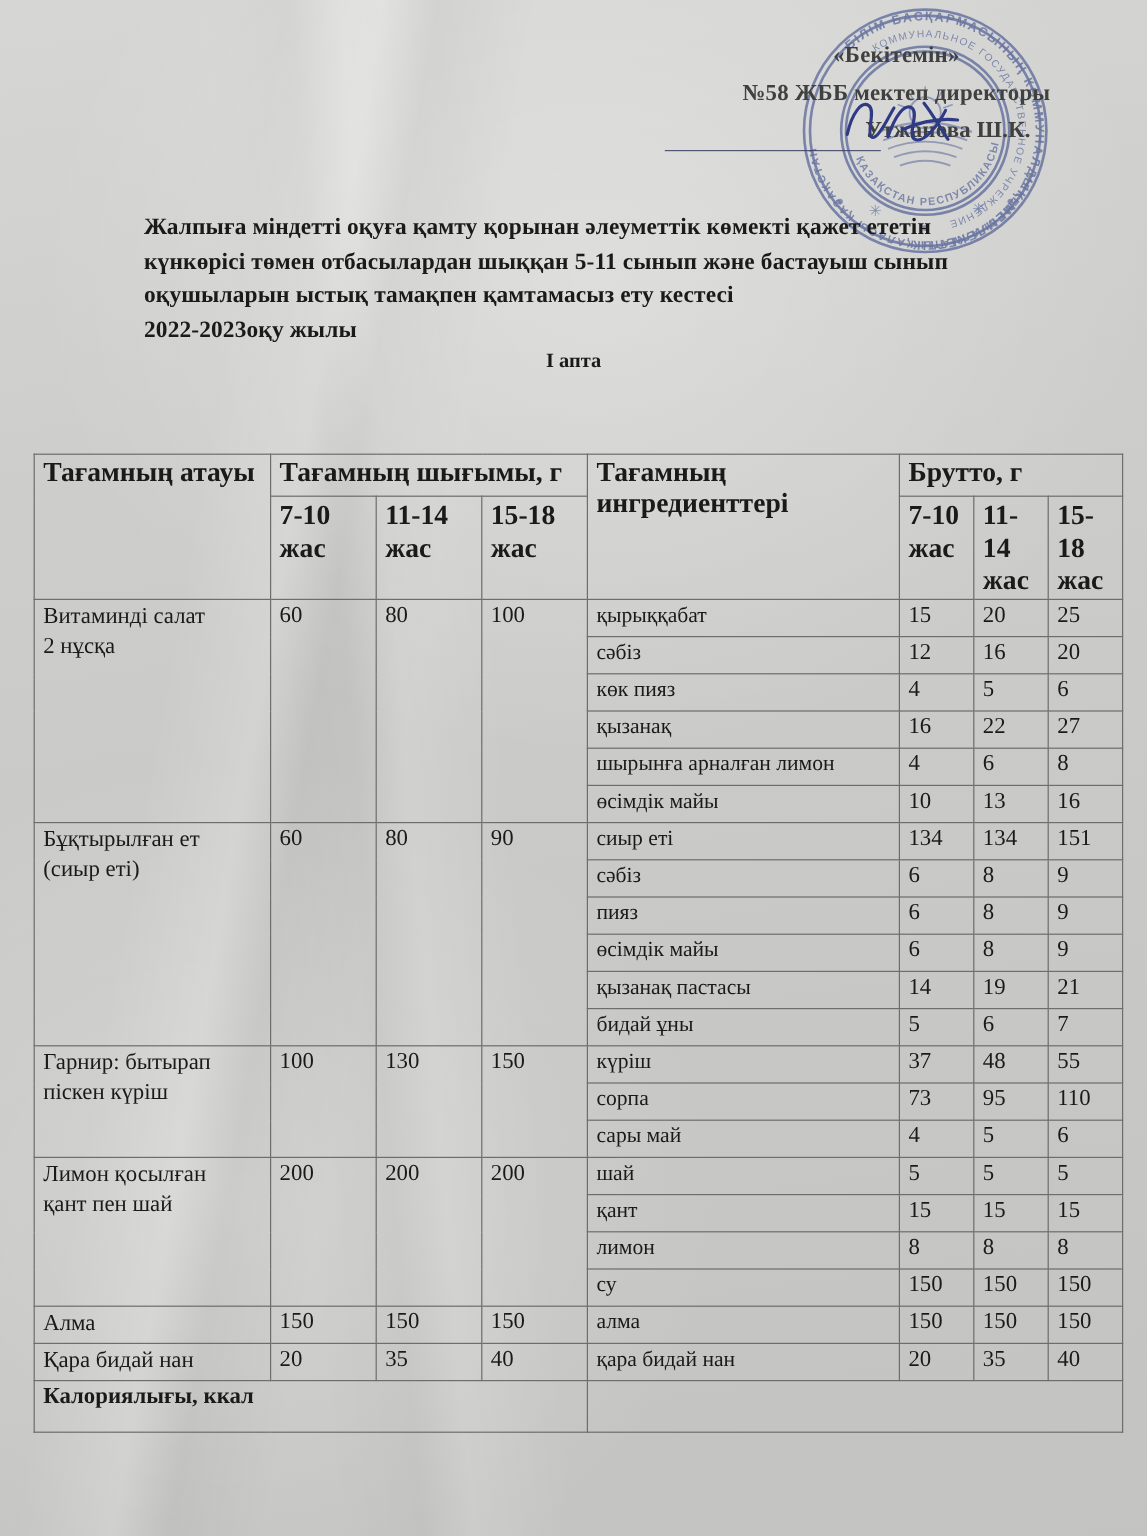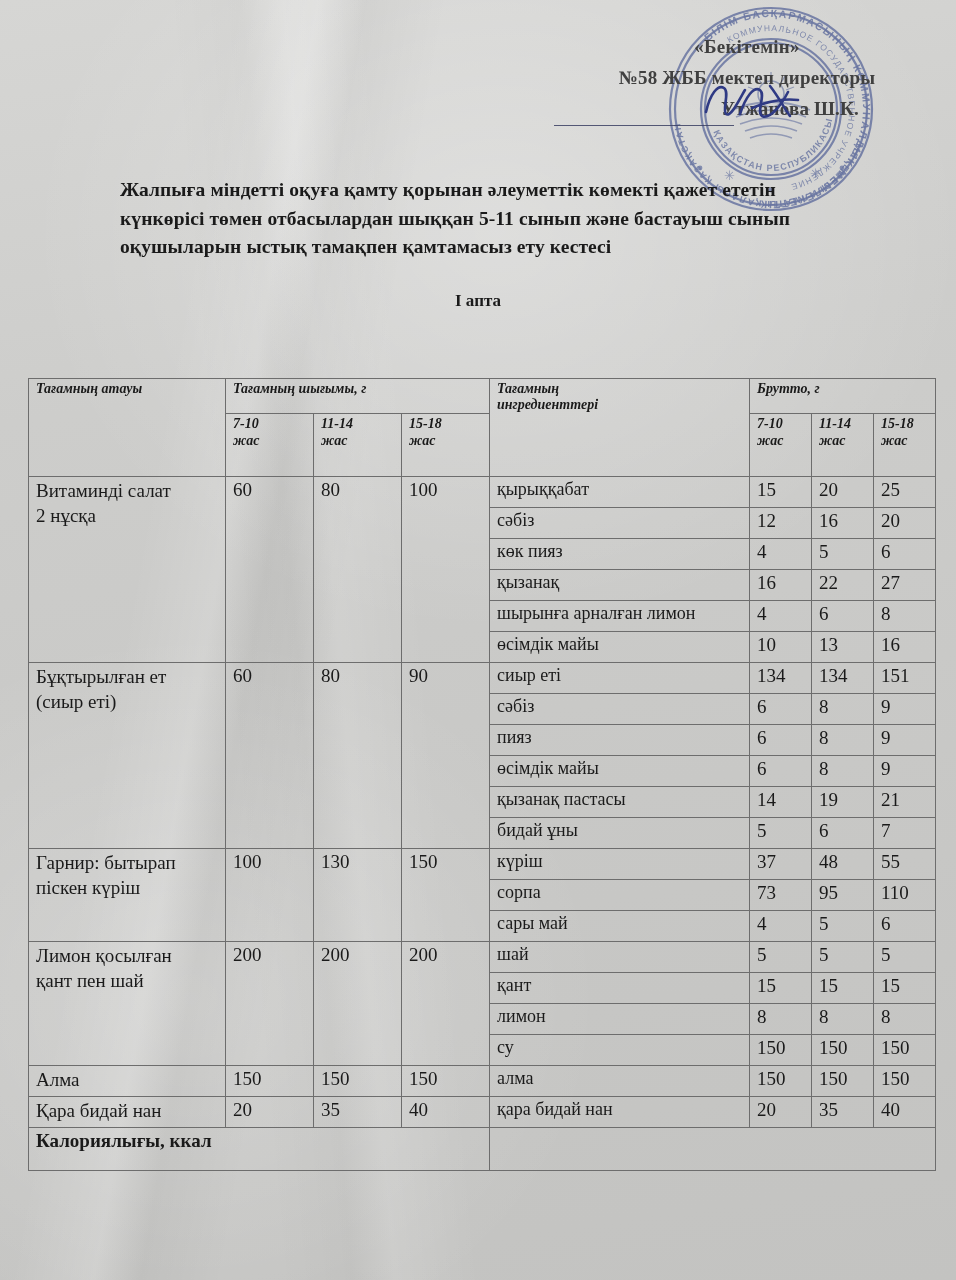--- a/index.html
+++ b/index.html
@@ -133,22 +133,21 @@
   .menu-table td, .menu-table th {
     border: 1px solid #6d6d6d;
     padding: 2px 7px;
     vertical-align: top;
     background: transparent;
     font-weight: normal;
     text-align: left;
   }
   .menu-table th {
     font-weight: bold;
-    font-size: 14px;
-    font-style: italic;
+    font-size: 23px;
   }
   .hdr-top td, .hdr-top th { height: 30px; }
   .hdr-sub td, .hdr-sub th { height: 58px; line-height: 1.18; }
 
   col.c-name   { width: 197px; }
   col.c-out    { width: 88px; }
   col.c-ing    { width: 260px; }
   col.c-br     { width: 62px; }
 
   .dish-name { font-size: 19px; line-height: 1.3; padding-top: 8px; }
@@ -236,20 +235,21 @@
     <span class="line-sig">
       <span class="sig-underline"></span>
       <span class="sig-name">Утжанова Ш.К.</span>
     </span>
   </div>
 
   <div class="doc-title">
     <span>Жалпыға міндетті оқуға қамту қорынан әлеуметтік көмекті қажет ететін күнкөрісі</span>
     <span>төмен отбасылардан шыққан 5-11 сынып және бастауыш сынып оқушыларын</span>
     <span>ыстық тамақпен қамтамасыз ету кестесі</span>
+    <span class="title-year">2022-2023оқу жылы</span>
   </div>
 
   <div class="week-label">I апта</div>
 
   <table class="menu-table">
     <colgroup>
       <col class="c-name">
         <col class="c-out">
         <col class="c-out">
         <col class="c-out">

